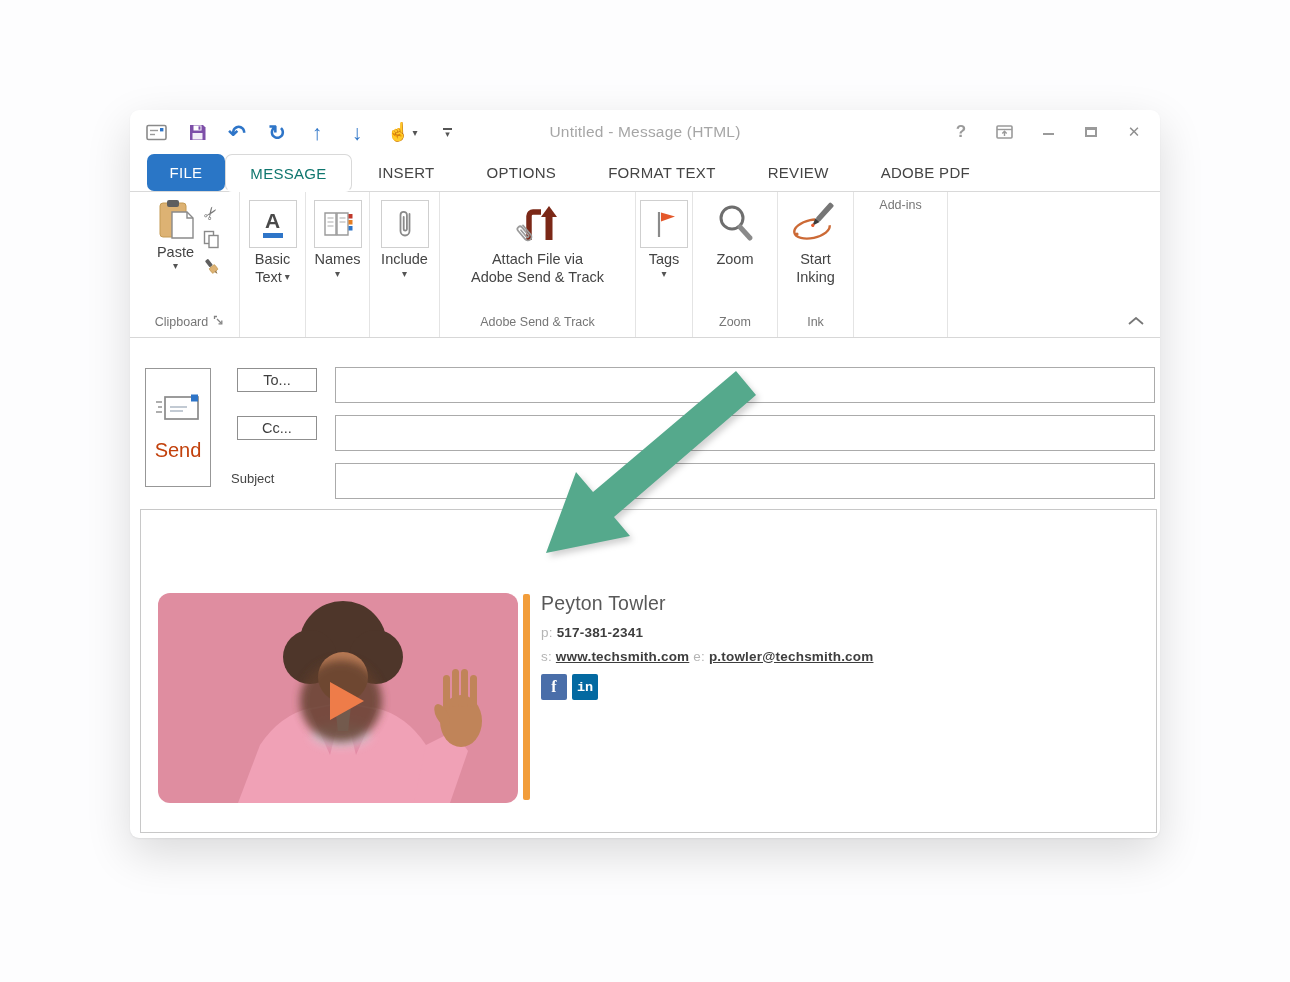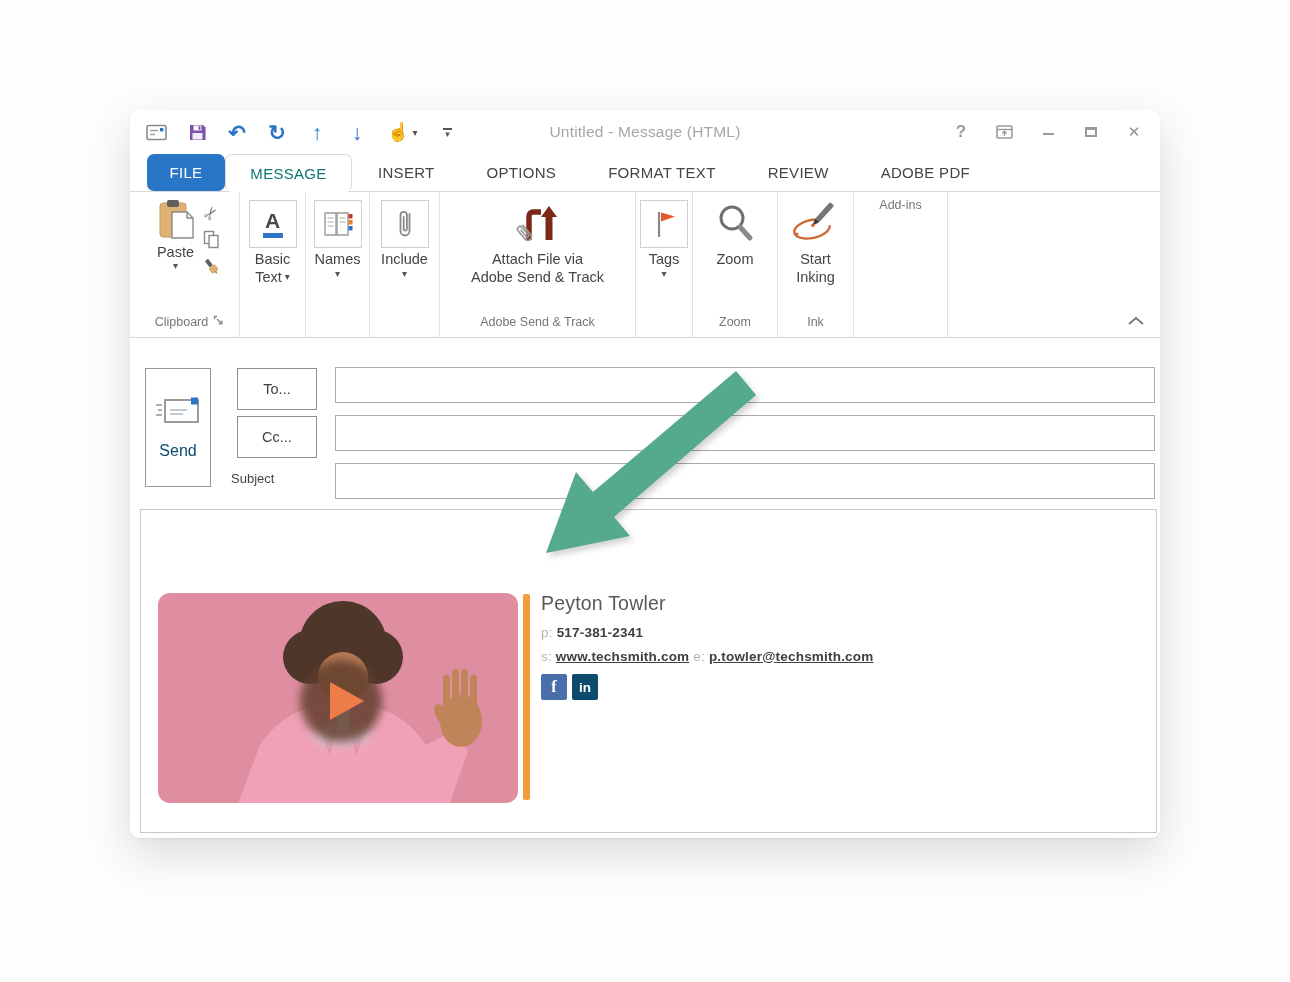--- a/index.html
+++ b/index.html
@@ -52,42 +52,42 @@
   .clip-row { display:flex; gap:6px; }
   .paste-btn { display:flex; flex-direction:column; align-items:center; color:#444; font-size:14.5px; }
   .clip-mini { display:flex; flex-direction:column; gap:5px; padding-top:4px; }
   .mini-ic { width:22px; height:22px; display:flex; align-items:center; justify-content:center; }
   .cut-glyph { font-size:17px; color:#7a7a7a; display:inline-block; transform:rotate(-55deg); }
   .collapse-btn { position:absolute; right:16px; bottom:8px; }
 
   
   .mailheader { position:relative; height:171px; background:#fff; }
   .send-btn { position:absolute; left:15px; top:30px; width:66px; height:119px; border:1px solid #979797; background:#fff; display:flex; flex-direction:column; align-items:center; justify-content:center; gap:16px; }
-  .send-btn span { font-size:16px; color:#0c4a6e; }
-  .field-btn { position:absolute; left:107px; width:80px; height:42px; border:1px solid #8f8f8f; background:#fff; display:flex; align-items:center; justify-content:center; font-size:14.5px; color:#3f3f3f; }
+  .send-btn span { font-size:20px; color:#c2410c; }
+  .field-btn { position:absolute; left:107px; width:80px; height:24px; border:1px solid #8f8f8f; background:#fff; display:flex; align-items:center; justify-content:center; font-size:14.5px; color:#3f3f3f; }
   .to-btn { top:30px; } .cc-btn { top:78px; }
   .subject-lbl { position:absolute; left:101px; top:133px; font-size:13px; color:#444; }
   .field-input { position:absolute; left:205px; width:820px; height:36px; border:1px solid #ababab; background:#fff; font-size:14px; padding:0 8px; font-family:"Liberation Sans", sans-serif; outline:none; }
   .in-to { top:29px; } .in-cc { top:77px; } .in-subject { top:125px; }
 
   
   .bodybox { position:absolute; left:10px; top:399px; width:1017px; height:324px; border:1px solid #c8c8c8; background:#fff; }
   .sig-photo { position:absolute; left:17px; top:83px; width:360px; height:210px; border-radius:12px; overflow:hidden; cursor:pointer; }
   .sig-bar { position:absolute; left:382px; top:84px; width:7px; height:206px; background:#f29d3a; border-radius:2px; }
   .sig-text { position:absolute; left:400px; top:82px; color:#3e3e3e; }
   .sig-name { font-size:19.5px; color:#585858; margin-bottom:6px; letter-spacing:.2px; }
   .sig-row { font-size:13.5px; line-height:23.5px; letter-spacing:.2px; }
   .sig-lbl { color:#b5b5b5; }
   .sig-b { font-weight:bold; color:#3e3e3e; }
   .sig-role-rest { margin-left:4px; }
   .sig-link { font-weight:bold; text-decoration:underline; color:#3e3e3e; cursor:pointer; }
   .sig-social { display:flex; gap:5px; margin-top:6px; }
   .soc { width:26px; height:26px; display:flex; align-items:center; justify-content:center; color:#fff; font-size:13.5px; font-weight:bold; border-radius:2px; cursor:pointer; }
   .soc-fb { background:#4a6ea9; font-family:"Liberation Serif", serif; font-size:16px; }
-  .soc-li { background:#0c4a6e; }
+  .soc-li { background:#0369a1;font-family:Liberation Mono, monospace; }
 
   
   .arrow-overlay { position:absolute; left:0; top:0; width:1290px; height:982px; pointer-events:none; z-index:10; }
 </style>
 </head>
 <body>
 
 <div class="page">
 
   <div class="window">

